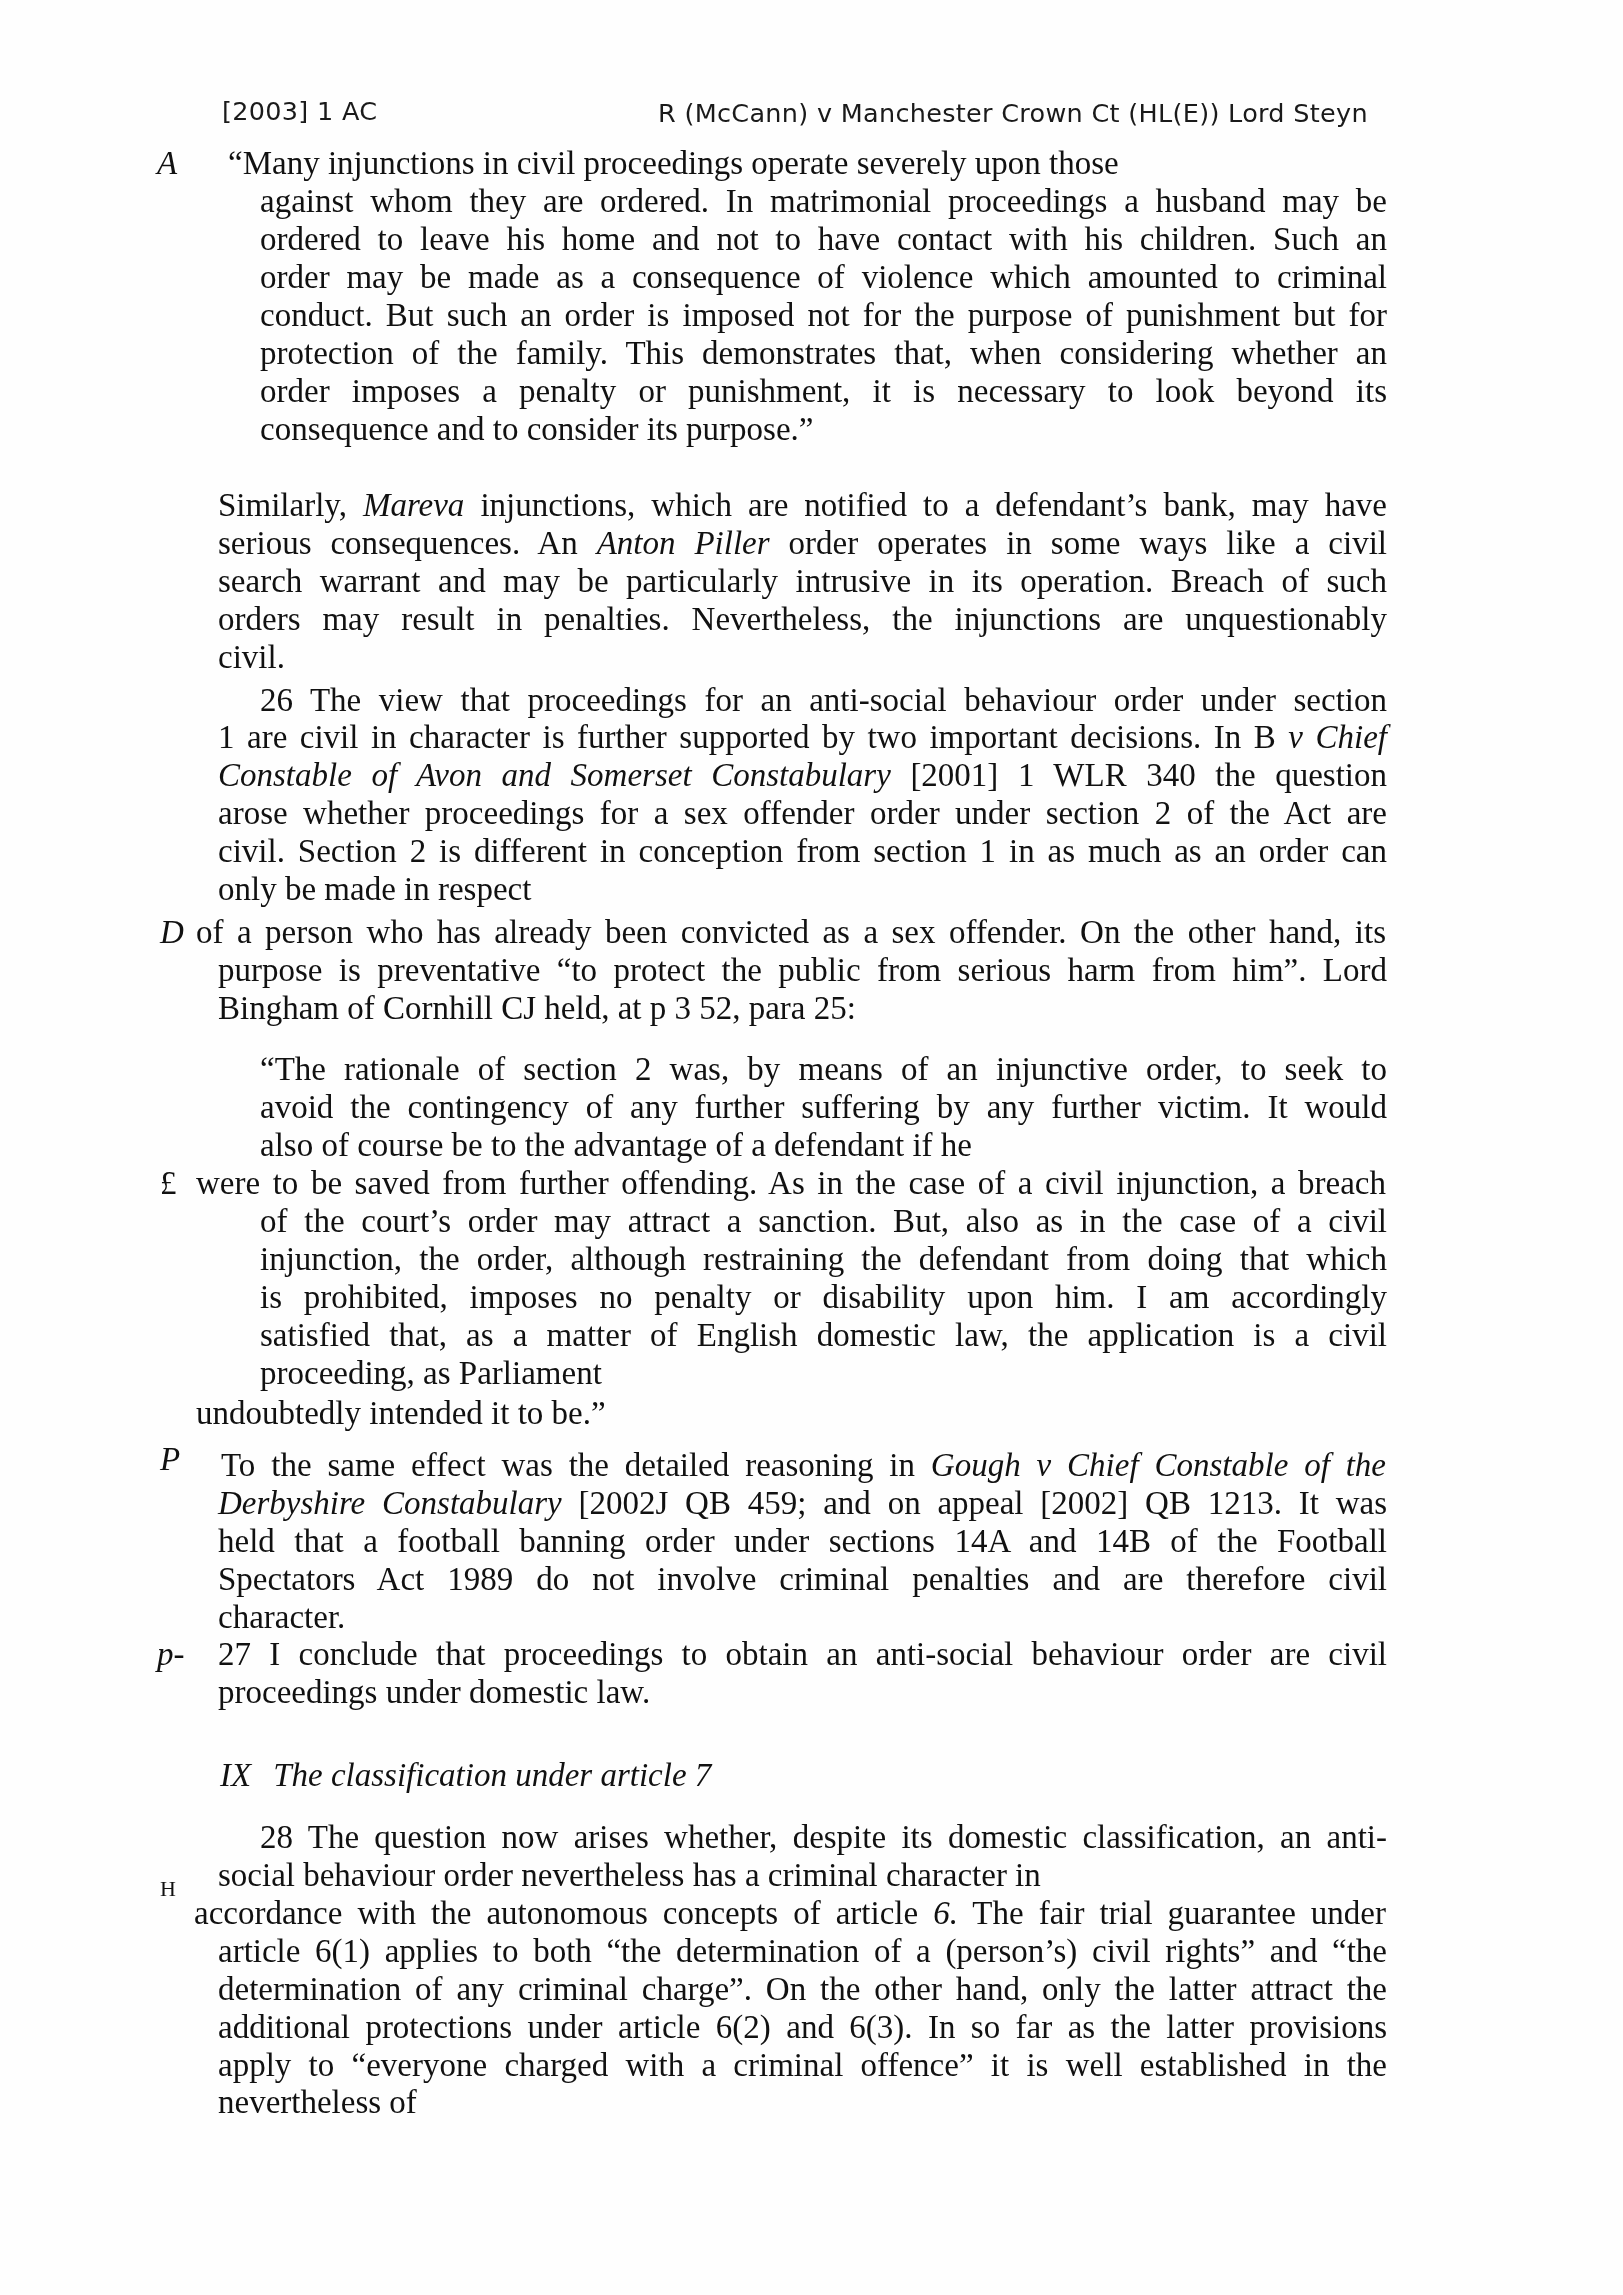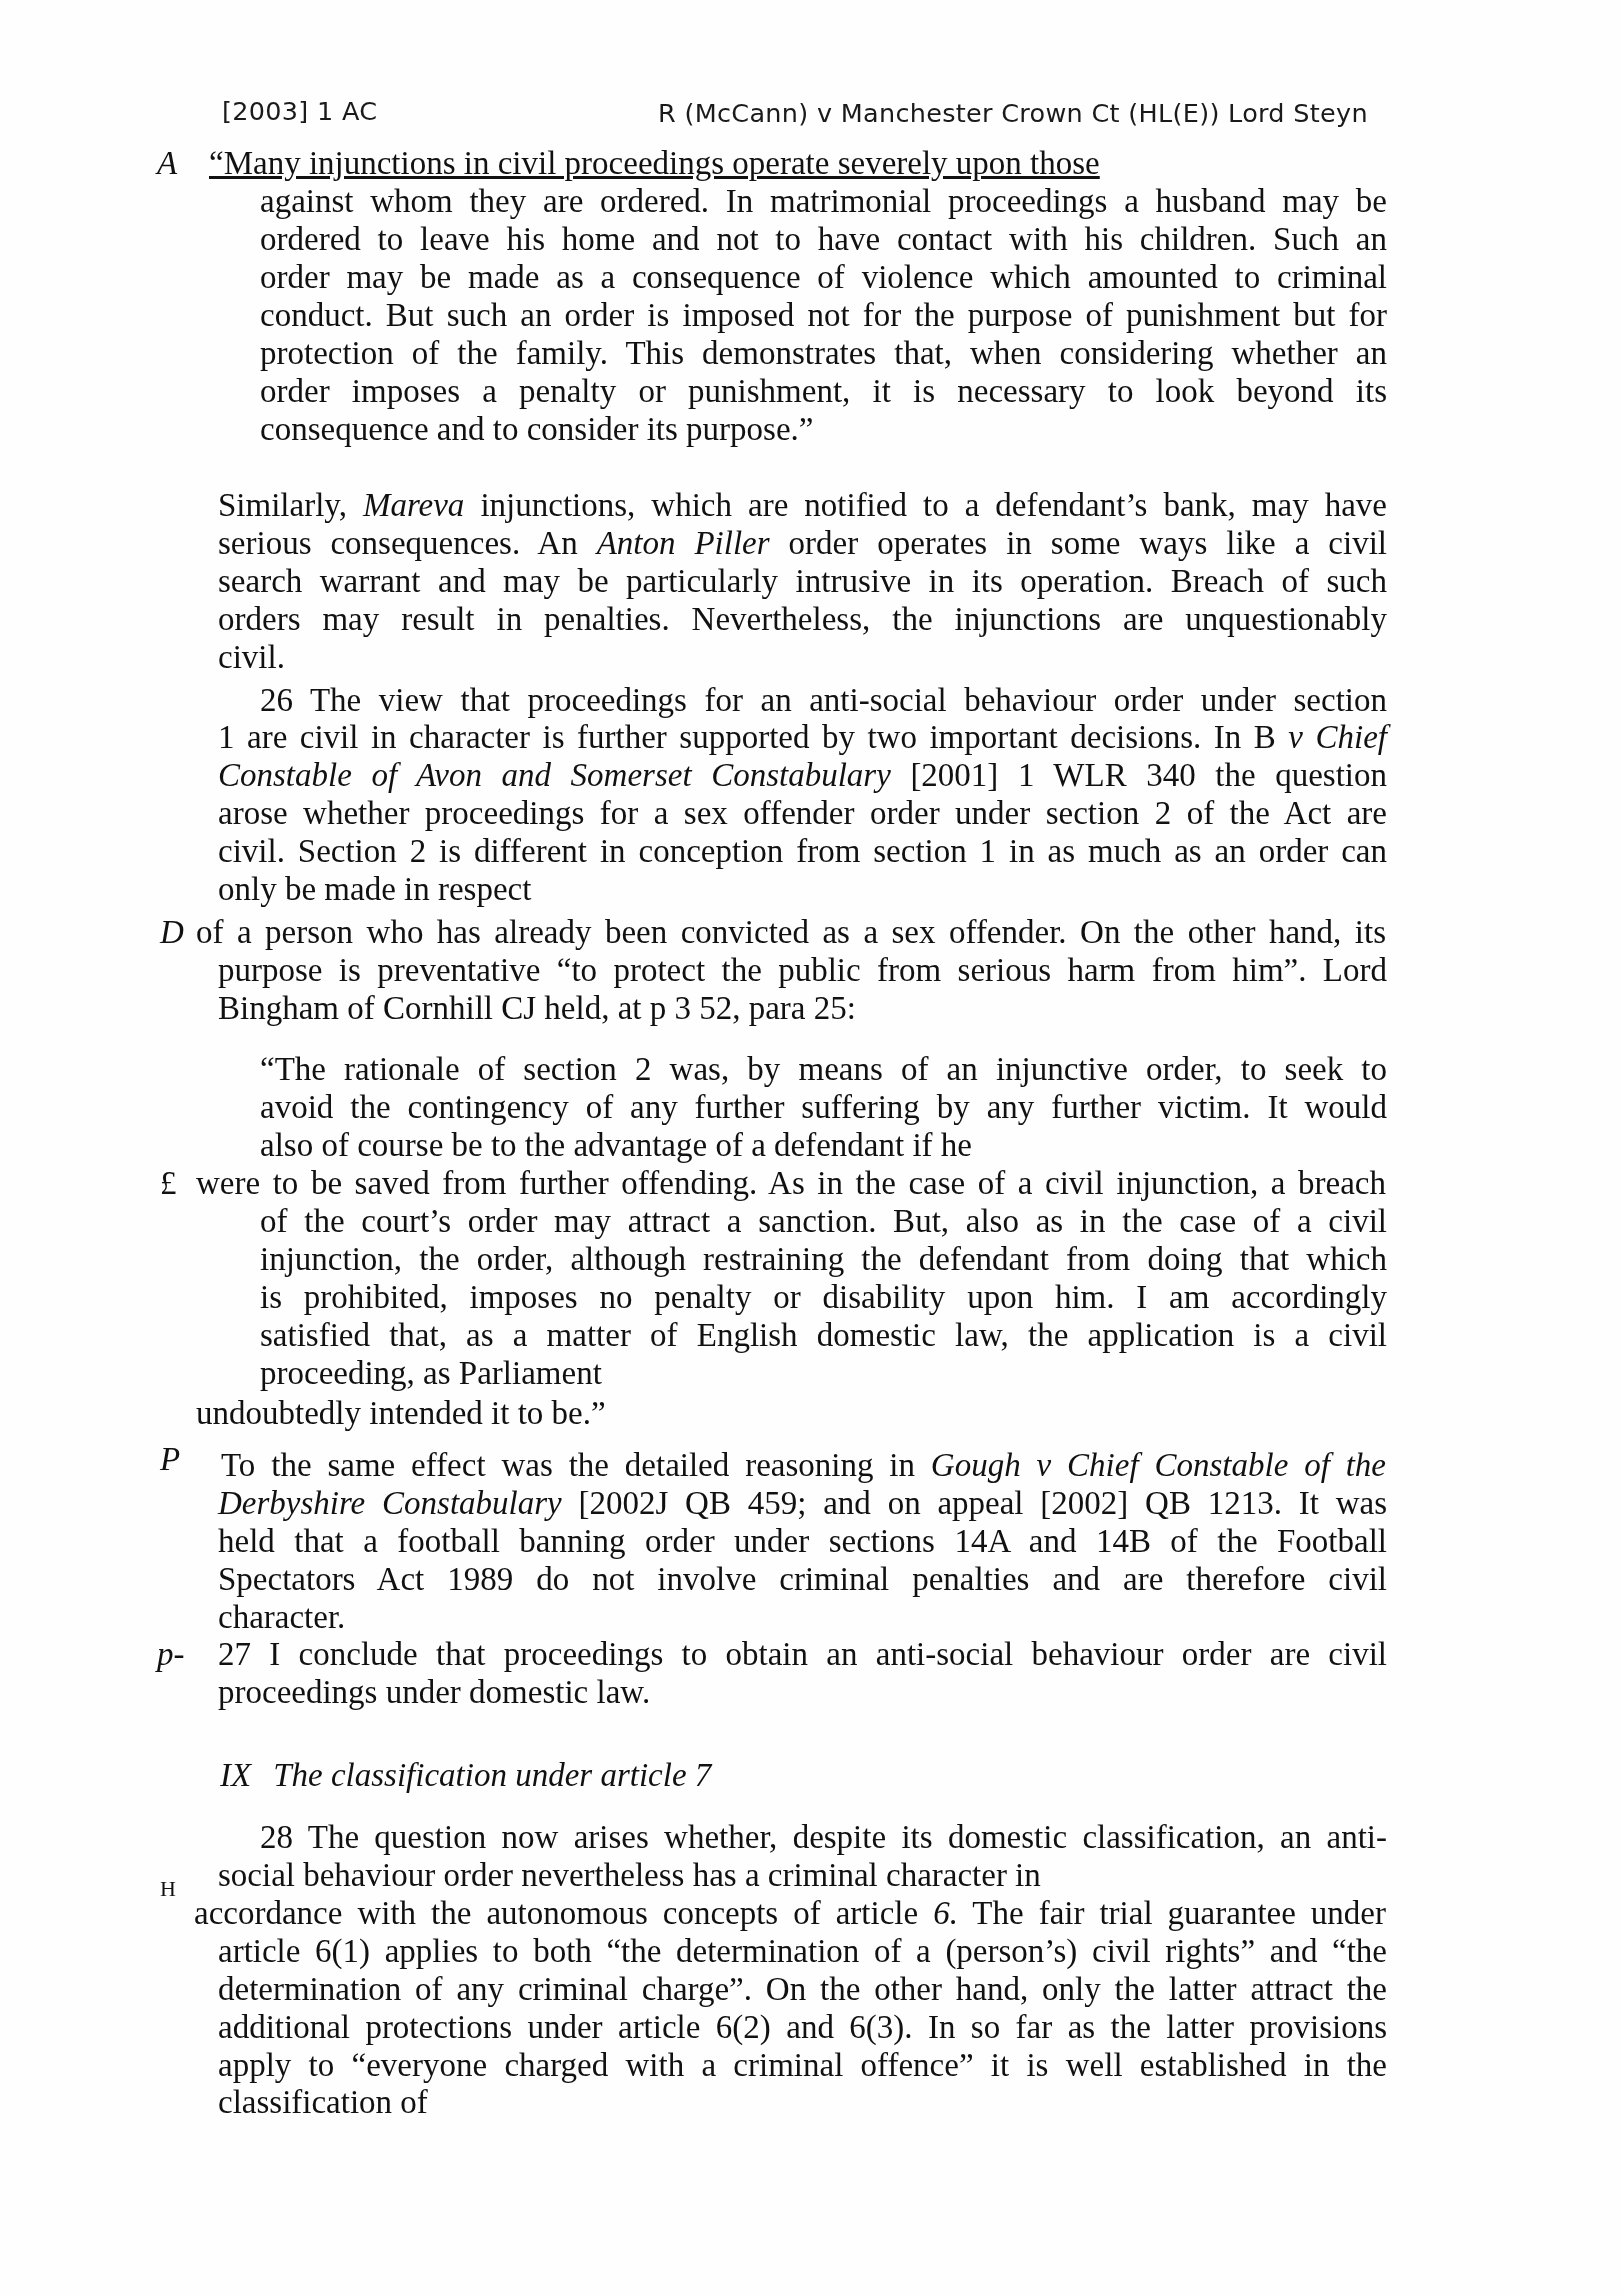--- a/index.html
+++ b/index.html
@@ -22,21 +22,21 @@
   <div class="hdr hdr-left">[2003] 1 AC</div>
   <div class="hdr hdr-right">R (McCann) v Manchester Crown Ct (HL(E)) Lord Steyn</div>
 
   <div class="ml it" style="left:157px; top:144px;">A</div>
   <div class="ml it" style="left:160px; top:913px;">D</div>
   <div class="ml" style="left:160px; top:1164px;">£</div>
   <div class="ml it" style="left:160px; top:1440px;">P</div>
   <div class="ml it" style="left:157px; top:1635px;">p-</div>
   <div class="ml small-ml" style="left:160px; top:1870px;">H</div>
 
-  <div class="line" style="left:209px; top:144px;text-decoration:underline;">“Many injunctions in civil proceedings operate severely upon those</div>
+  <div class="line" style="left:228px; top:144px;">“Many injunctions in civil proceedings operate severely upon those</div>
   <div class="line just" style="left:260px; top:182px; width:1127px;">against whom they are ordered. In matrimonial proceedings a husband may be</div>
   <div class="line just" style="left:260px; top:220px; width:1127px;">ordered to leave his home and not to have contact with his children. Such an</div>
   <div class="line just" style="left:260px; top:258px; width:1127px;">order may be made as a consequence of violence which amounted to criminal</div>
   <div class="line just" style="left:260px; top:296px; width:1127px;">conduct. But such an order is imposed not for the purpose of punishment but for</div>
   <div class="line just" style="left:260px; top:334px; width:1127px;">protection of the family. This demonstrates that, when considering whether an</div>
   <div class="line just" style="left:260px; top:372px; width:1127px;">order imposes a penalty or punishment, it is necessary to look beyond its</div>
   <div class="line" style="left:260px; top:410px;">consequence and to consider its purpose.”</div>
 
   <div class="line just" style="left:218px; top:486px; width:1169px;"><span>Similarly, </span><span class="it">Mareva</span><span> injunctions, which are notified to a defendant’s bank, may have</span></div>
   <div class="line just" style="left:218px; top:524px; width:1169px;"><span>serious consequences. An </span><span class="it">Anton Piller</span><span> order operates in some ways like a civil</span></div>
@@ -76,16 +76,16 @@
 
   <div class="line it" style="left:220px; top:1756px;"><span>IX</span><span style="display:inline-block; width:22px;"></span><span>The classification under article 7</span></div>
 
   <div class="line just" style="left:260px; top:1818px; width:1127px;">28  The question now arises whether, despite its domestic classification, an anti-</div>
   <div class="line" style="left:218px; top:1856px;">social behaviour order nevertheless has a criminal character in</div>
   <div class="line just" style="left:194px; top:1894px; width:1192px;"><span>accordance with the autonomous concepts of article </span><span class="it">6.</span><span> The fair trial guarantee under</span></div>
   <div class="line just" style="left:218px; top:1932px; width:1169px;">article 6(1) applies to both “the determination of a (person’s) civil rights” and “the</div>
   <div class="line just" style="left:218px; top:1970px; width:1169px;">determination of any criminal charge”. On the other hand, only the latter attract the</div>
   <div class="line just" style="left:218px; top:2008px; width:1169px;">additional protections under article 6(2) and 6(3). In so far as the latter provisions</div>
   <div class="line just" style="left:218px; top:2046px; width:1169px;">apply to “everyone charged with a criminal offence” it is well established in the</div>
-  <div class="line" style="left:218px; top:2083px;">classification of</div>
+  <div class="line" style="left:218px; top:2083px;">nevertheless of</div>
 
 </div>
 
 
 </body></html>

